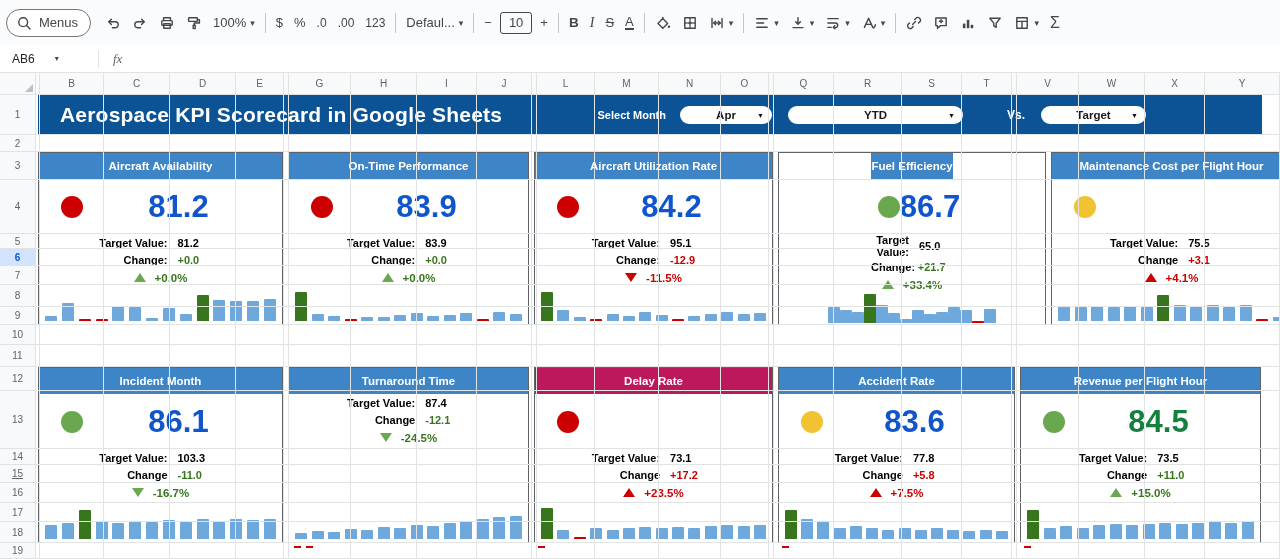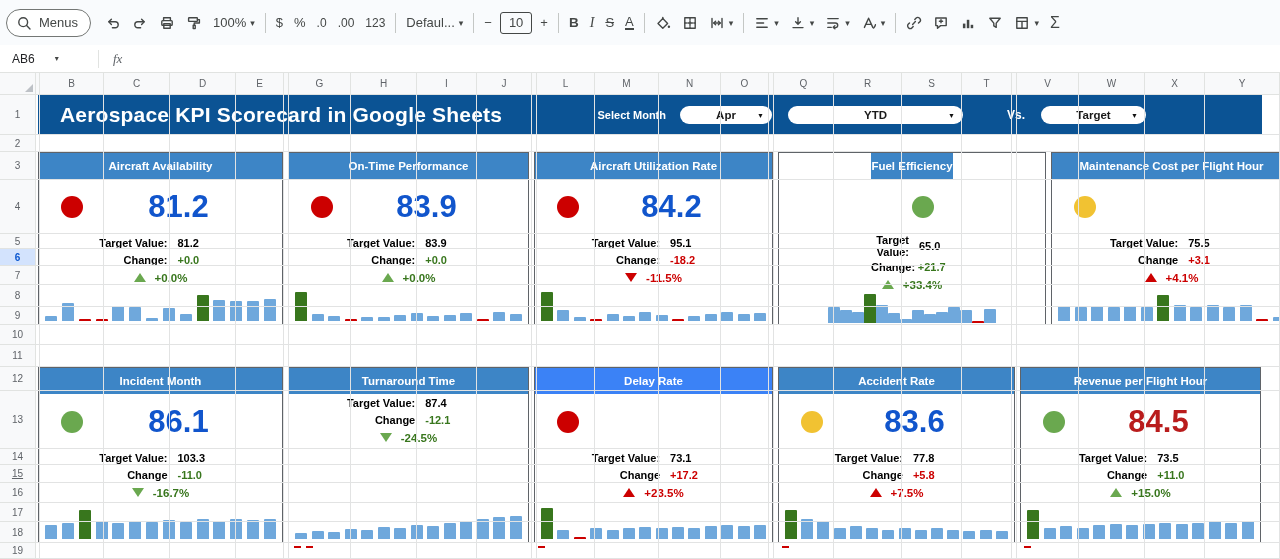--- a/index.html
+++ b/index.html
@@ -433,21 +433,21 @@
           <div class="value-row">
             <span class="circle" style="background:#cc0000"></span>
             <span class="big" style="color:#1155cc">84.2</span>
           </div>
           <div class="kv">
             <span class="k">Target Value:</span>
             <span class="v">95.1</span>
           </div>
           <div class="kv">
             <span class="k">Change:</span>
-            <span class="v" style="color:#cc0000">-18.2</span>
+            <span class="v" style="color:#cc0000">-12.9</span>
           </div>
           <div class="trend">
             <span class="tri-down" style="border-top-color:#cc0000"></span>
             <span class="pct" style="color:#cc0000">-11.5%</span>
           </div>
           <div class="chart">
             <div class="bar" style="height: 29px; background: rgb(56, 118, 29);"></div>
             <div class="bar" style="height: 11px; background: rgb(111, 168, 220);"></div>
             <div class="bar" style="height: 4px; background: rgb(111, 168, 220);"></div>
             <div class="bar" style="height: 2px; background: rgb(204, 0, 0);"></div>
@@ -460,20 +460,21 @@
             <div class="bar" style="height: 7px; background: rgb(111, 168, 220);"></div>
             <div class="bar" style="height: 9px; background: rgb(111, 168, 220);"></div>
             <div class="bar" style="height: 7px; background: rgb(111, 168, 220);"></div>
             <div class="bar" style="height: 8px; background: rgb(111, 168, 220);"></div>
           </div>
         </div>
         <div class="card" style="width: 268px; align-items: center;">
           <div class="card-header" style="background:#3d85c6">Fuel Efficiency</div>
           <div class="value-row">
             <span class="circle" style="background:#6aa84f"></span>
+            <span class="big" style="color:#1155cc">86.7</span>
           </div>
           <div class="kv">
             <span class="k">Target Value:</span>
             <span class="v">65.0</span>
           </div>
           <div class="kv">
             <span class="k">Change:</span>
             <span class="v" style="color:#38761d">+21.7</span>
           </div>
           <div class="trend">
@@ -593,21 +594,21 @@
             <div class="bar" style="height: 14px; background: rgb(111, 168, 220);"></div>
             <div class="bar" style="height: 13px; background: rgb(111, 168, 220);"></div>
             <div class="bar" style="height: 16px; background: rgb(111, 168, 220);"></div>
             <div class="bar" style="height: 18px; background: rgb(111, 168, 220);"></div>
             <div class="bar" style="height: 20px; background: rgb(111, 168, 220);"></div>
             <div class="bar" style="height: 22px; background: rgb(111, 168, 220);"></div>
             <div class="bar" style="height: 23px; background: rgb(111, 168, 220);"></div>
           </div>
         </div>
         <div class="card" style="width: 239px;">
-          <div class="card-header" style="background:#3b82f6">Delay Rate</div>
+          <div class="card-header" style="background:#be185d">Delay Rate</div>
           <div class="value-row">
             <span class="circle" style="background:#cc0000"></span>
           </div>
           <div class="kv">
             <span class="k">Target Value:</span>
             <span class="v">73.1</span>
           </div>
           <div class="kv">
             <span class="k">Change</span>
             <span class="v" style="color:#cc0000">+17.2</span>
@@ -665,21 +666,21 @@
             <div class="bar" style="height: 9px; background: rgb(111, 168, 220);"></div>
             <div class="bar" style="height: 8px; background: rgb(111, 168, 220);"></div>
             <div class="bar" style="height: 9px; background: rgb(111, 168, 220);"></div>
             <div class="bar" style="height: 8px; background: rgb(111, 168, 220);"></div>
           </div>
         </div>
         <div class="card" style="width: 241px;">
           <div class="card-header" style="background:#3d85c6">Revenue per Flight Hour</div>
           <div class="value-row">
             <span class="circle" style="background:#6aa84f"></span>
-            <span class="big" style="color:#b91c1c">84.5</span>
+            <span class="big" style="color:#15803d">84.5</span>
           </div>
           <div class="kv">
             <span class="k">Target Value:</span>
             <span class="v">73.5</span>
           </div>
           <div class="kv">
             <span class="k">Change</span>
             <span class="v" style="color:#38761d">+11.0</span>
           </div>
           <div class="trend">

